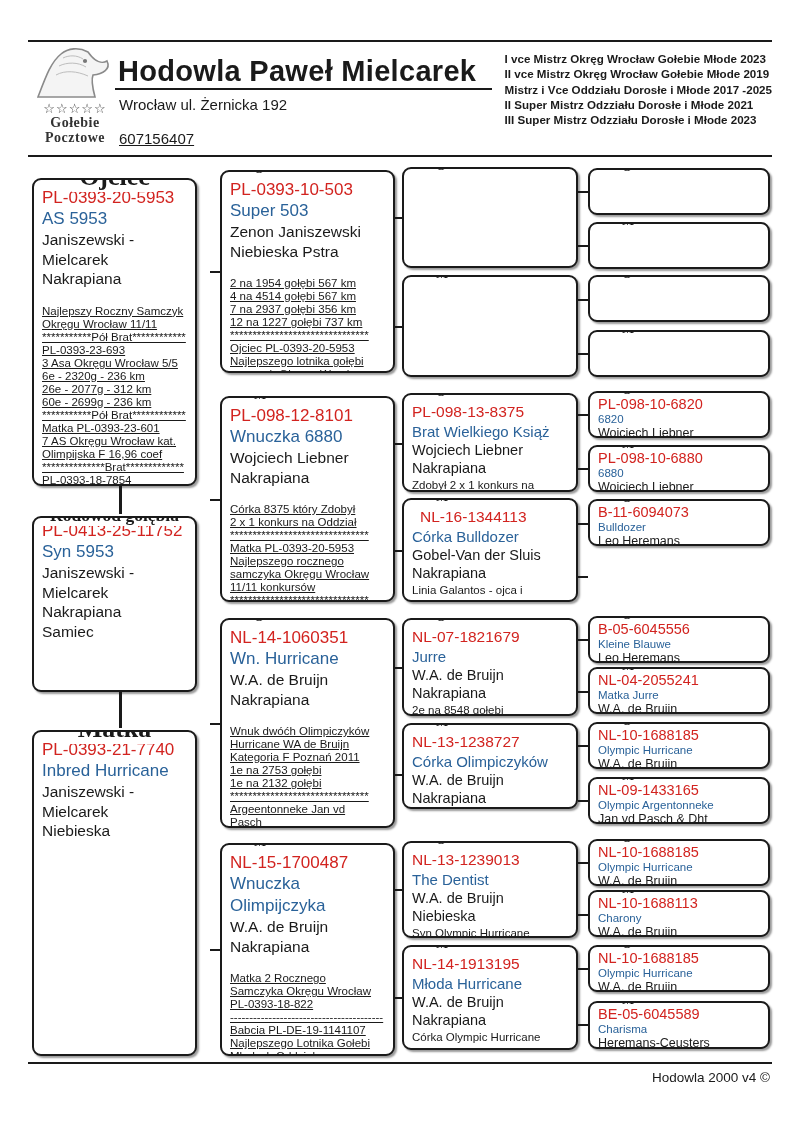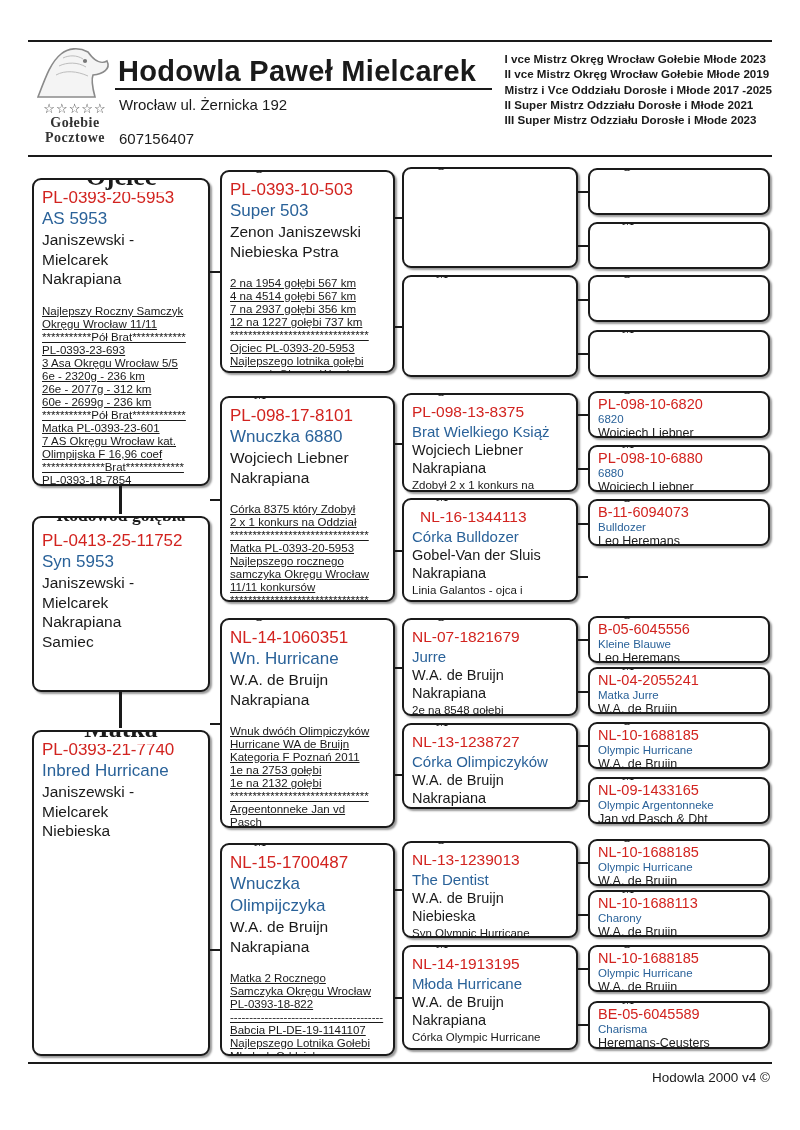--- a/index.html
+++ b/index.html
@@ -9,27 +9,27 @@
   .rule{position:absolute;background:#1a1a1a;}
 
   
   .logo{position:absolute;left:32px;top:46px;width:86px;text-align:center;color:#333;}
   .logo svg{display:block;margin:0 auto;}
   .stars{font-size:13px;letter-spacing:1px;line-height:13px;color:#444;}
   .lg{font-family:"Liberation Serif",serif;font-weight:bold;font-size:14px;line-height:15px;letter-spacing:.5px;}
   .title{position:absolute;left:118px;top:55px;font-size:29px;font-weight:bold;letter-spacing:.3px;white-space:nowrap;}
   .title-rule{position:absolute;left:115px;top:88px;width:377px;height:2px;background:#1a1a1a;}
   .address{position:absolute;left:119px;top:96px;font-size:15px;}
-  .phone{position:absolute;left:119px;top:130px;font-size:15px;}
+  .phone{position:absolute;left:119px;top:130px;font-size:15px;text-decoration:underline;}
   .achv{position:absolute;right:28px;top:51px;text-align:left;font-size:11.6px;line-height:15.3px;white-space:nowrap;font-weight:bold;}
 
   
   .pbox{position:absolute;background:#fff;border:2px solid #1a1a1a;border-radius:9px;
         box-shadow:2px 2px 2px rgba(0,0,0,.4);padding:3px 8px 2px 8px;box-sizing:border-box;overflow:hidden;}
-  .c1{left:32px;width:178px;}
+  .c1{left:32px;width:165px;}
   .c2{left:220px;width:175px;}
   .c3{left:402px;width:176px;}
   .c4{left:588px;width:182px;}
   .box-title{position:absolute;left:50%;transform:translateX(-50%);background:#fff;padding:0 8px;
         font-family:"Liberation Serif",serif;font-weight:bold;white-space:nowrap;}
   .box-title-lg{top:-18px;font-size:26px;}
   .box-title-sm{top:-13px;font-size:17.5px;}
   .gm{position:absolute;top:-10px;left:22px;background:#fff;padding:0 10px;
         font-family:"Liberation Serif",serif;font-weight:bold;font-size:13px;line-height:14px;}
   .ring{color:#d2231f;}
@@ -102,21 +102,21 @@
 ***********Pół Brat************
 Matka PL-0393-23-601
 7 AS Okręgu Wrocław kat.
 Olimpijska F  16,96 coef
 **************Brat*************
 PL-0393-18-7854
 1e - 707 g - 536 km
 1e - 612 g - 536 km</div>
   </section>
 
-  <section class="pbox c1" style="top:516px;height:176px;padding-top:12px">
+  <section class="pbox c1" style="top:516px;height:176px;padding-top:2px">
     <span class="box-title box-title-sm">Rodowód gołębia</span>
     <div class="ring r1">PL-0413-25-11752</div>
     <div class="bname n1">Syn 5953</div>
     <div class="b1">Janiszewski - Mielcarek</div>
     <div class="b1">Nakrapiana</div>
     <div class="b1">Samiec</div>
   </section>
 
   <section class="pbox c1 pad-top" style="top:730px;height:326px">
     <span class="box-title box-title-lg">Matka</span>
@@ -138,21 +138,21 @@
 12 na 1227 gołębi 737 km
 *******************************
 Ojciec  PL-0393-20-5953
 Najlepszego lotnika gołębi
 rocznych Okręgu Wrocław
 11/11 konkursów</div>
   </section>
 
   <section class="pbox c2 pad-top" style="top:396px;height:206px">
     <span class="gm">M</span>
-    <div class="ring r1">PL-098-17-8101</div>
+    <div class="ring r1">PL-098-12-8101</div>
     <div class="bname n1">Wnuczka 6880</div>
     <div class="b1">Wojciech Liebner</div>
     <div class="b1">Nakrapiana</div>
     <div class="notes">Córka 8375 który Zdobył
 2 x 1 konkurs na Oddział
 *******************************
 Matka PL-0393-20-5953
 Najlepszego rocznego
 samczyka  Okręgu Wrocław
 11/11 konkursów

